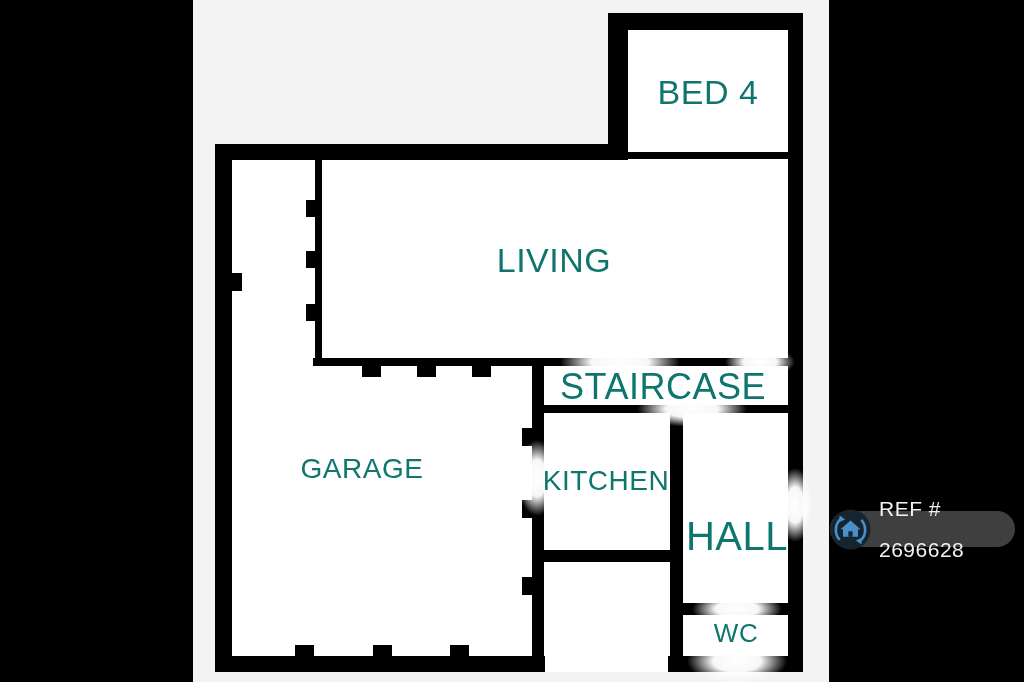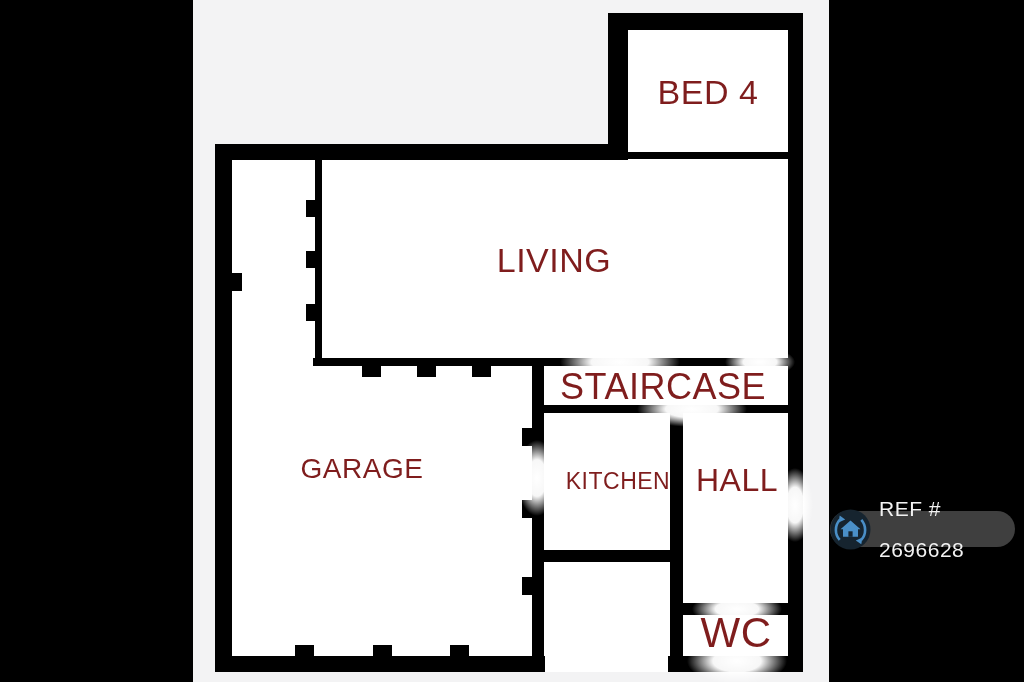--- a/index.html
+++ b/index.html
@@ -8,21 +8,21 @@
     background:#000;
     font-family:"Liberation Sans",sans-serif;
   }
   
   .canvas{position:absolute;left:193px;top:0;width:636px;height:682px;background:#f3f3f4;}
   .fill{position:absolute;background:#ffffff;}
   .w{position:absolute;background:#000;}
   .tick{position:absolute;background:#000;}
   .blur{position:absolute;pointer-events:none;
     background:radial-gradient(ellipse closest-side, rgba(255,255,255,1) 0%, rgba(255,255,255,0.97) 48%, rgba(255,255,255,0) 100%);}
-  .rl{position:absolute;transform:translate(-50%,-50%);color:#7f1d1d;white-space:nowrap;letter-spacing:0.5px;}
+  .rl{position:absolute;transform:translate(-50%,-50%);color:#0f766e;white-space:nowrap;letter-spacing:0.5px;}
   
   .badge{
     position:absolute;left:830px;top:511px;height:36px;width:185px;
     background:#3f3f3f;border-radius:21px;display:flex;align-items:center;
     box-shadow:0 0 0 1px rgba(0,0,0,0.25);
   }
   .badge-icon{width:41px;height:41px;flex:0 0 41px;display:block;}
   .badge-text{color:#f2f2f2;font-size:21px;line-height:41px;margin-left:8px;letter-spacing:0.5px;}
 </style>
 </head>
@@ -72,23 +72,23 @@
   <div class="blur" style="left:444px;top:391px;width:110px;height:36px;"></div>
   <div class="blur" style="left:324px;top:440px;width:40px;height:76px;"></div>
   <div class="blur" style="left:584px;top:468px;width:36px;height:74px;"></div>
   <div class="blur" style="left:499px;top:592px;width:90px;height:34px;"></div>
   <div class="blur" style="left:494px;top:638px;width:100px;height:46px;"></div>
 
   <div class="rl" style="left:515px;top:92px;font-size:34px;">BED 4</div>
   <div class="rl" style="left:361px;top:260px;font-size:34px;">LIVING</div>
   <div class="rl" style="left:470px;top:387px;font-size:36px;">STAIRCASE</div>
   <div class="rl" style="left:169px;top:469px;font-size:28px;">GARAGE</div>
-  <div class="rl" style="left:425px;top:481px;font-size:23px;">KITCHEN</div>
-  <div class="rl" style="left:544px;top:480px;font-size:32px;">HALL</div>
-  <div class="rl" style="left:543px;top:633px;font-size:42px;">WC</div>
+  <div class="rl" style="left:413px;top:481px;font-size:28px;">KITCHEN</div>
+  <div class="rl" style="left:544px;top:536px;font-size:40px;">HALL</div>
+  <div class="rl" style="left:543px;top:633px;font-size:26px;">WC</div>
 </div>
 
 <div class="badge">
   <svg class="badge-icon" viewBox="0 0 41 41" xmlns="http://www.w3.org/2000/svg">
     <circle cx="20.5" cy="20.5" r="20" fill="#16242f"></circle>
     <path d="M20.5 11.5 L30.5 20.2 H28 V27.8 H13 V20.2 H10.5 Z" fill="#4a8fc7"></path>
     <rect x="18.4" y="22.3" width="4.2" height="5.5" fill="#16242f"></rect>
     <path d="M9.7 30.9 A 15 15 0 0 1 9.7 10.9" fill="none" stroke="#4a8fc7" stroke-width="2.6"></path>
     <path d="M9.7 6.6 L15.2 10.4 L8.6 13.4 Z" fill="#4a8fc7"></path>
     <path d="M31.3 10.9 A 15 15 0 0 1 31.3 30.9" fill="none" stroke="#4a8fc7" stroke-width="2.6"></path>

